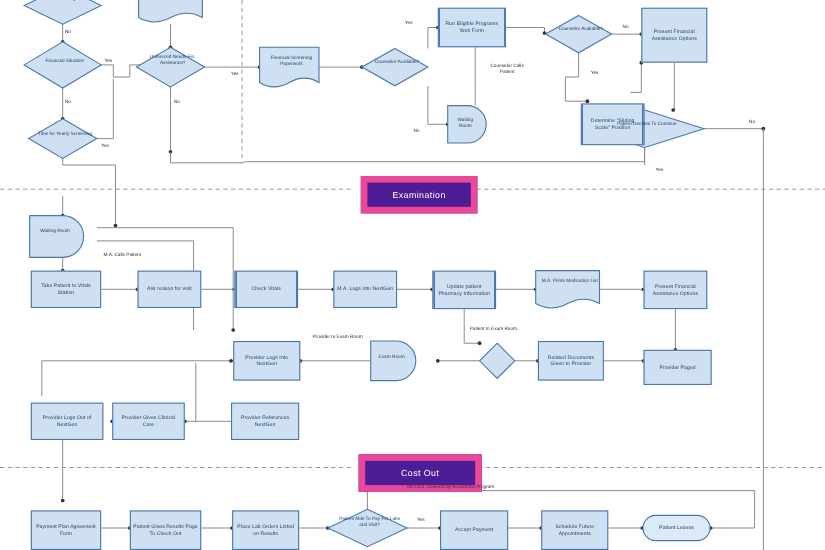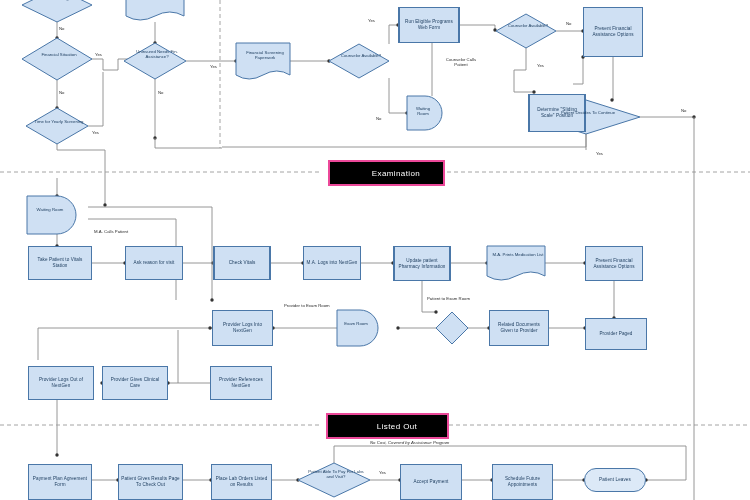--- a/index.html
+++ b/index.html
@@ -8,22 +8,22 @@
   svg.layer{position:absolute;left:0;top:0;width:750px;height:500px;}
   .node{position:absolute;box-sizing:border-box;display:flex;align-items:center;justify-content:center;
         text-align:center;color:#1a3a5c;font-size:4.6px;line-height:1.28;letter-spacing:.1px;
         padding:1px 2px;word-break:break-word;}
   .proc{background:#cfe0f3;border:1px solid #4a77a8;}
   .proc2{background:#cfe0f3;border:1px solid #4a77a8;
          background-image:linear-gradient(90deg,#4a77a8 0 1px,transparent 1px calc(100% - 1px),#4a77a8 calc(100% - 1px) 100%);}
   .term{background:#dce9f7;border:1px solid #4a77a8;border-radius:40px;}
   .dia-txt{position:relative;z-index:2;text-align:center;color:#1a3a5c;font-size:4.3px;line-height:1.25;
            padding:0 2px;word-break:break-word;}
-  .band{position:absolute;background:#000000;border:2px solid #ec4899;display:flex;align-items:center;
-        justify-content:center;color:#ffffff;font-size:8px;letter-spacing:.4px;padding-left:19px;}
+  .band{position:absolute;background:#4c1d95;border:6px solid #ec4899;display:flex;align-items:center;
+        justify-content:center;color:#ffffff;font-size:8px;letter-spacing:.4px;}
   .elabel{position:absolute;color:#2b2b2b;font-size:4.3px;white-space:nowrap;}
   .elabel.it{font-style:italic;}
 </style>
 </head>
 <body>
 
 <div id="canvas">
 
   <svg class="layer" viewBox="0 0 750 500">
     <defs>
@@ -123,21 +123,21 @@
       <path d="M553 480 L584 480" marker-end="url(#dot)"></path>
 
       <path d="M334 463 L334 446 L686 446"></path>
       <path d="M686 446 L686 480 L646 480" marker-end="url(#dot)"></path>
 
       <path d="M694 128 L694 500" stroke="#8a8a8a"></path>
     </g>
   </svg>
 
   <div class="band" style="left:328px;top:160px;width:94px;height:22px;">Examination</div>
-  <div class="band" style="left:326px;top:413px;width:100px;height:22px;">Listed Out</div>
+  <div class="band" style="left:326px;top:413px;width:100px;height:22px;">Cost Out</div>
 
   <svg class="layer" viewBox="0 0 750 500">
     <g fill="#cfe0f3" stroke="#4a77a8" stroke-width="1">
 
       <polygon points="57,-12 92,5 57,22 22,5"></polygon>
       <polygon points="57,38 92,59 57,80 22,59"></polygon>
       <polygon points="57,108 88,126 57,144 26,126"></polygon>
       <polygon points="155,43 186,61 155,79 124,61"></polygon>
       <polygon points="359,44 389,61 359,78 329,61"></polygon>
       <polygon points="526,14 556,31 526,48 496,31"></polygon>

